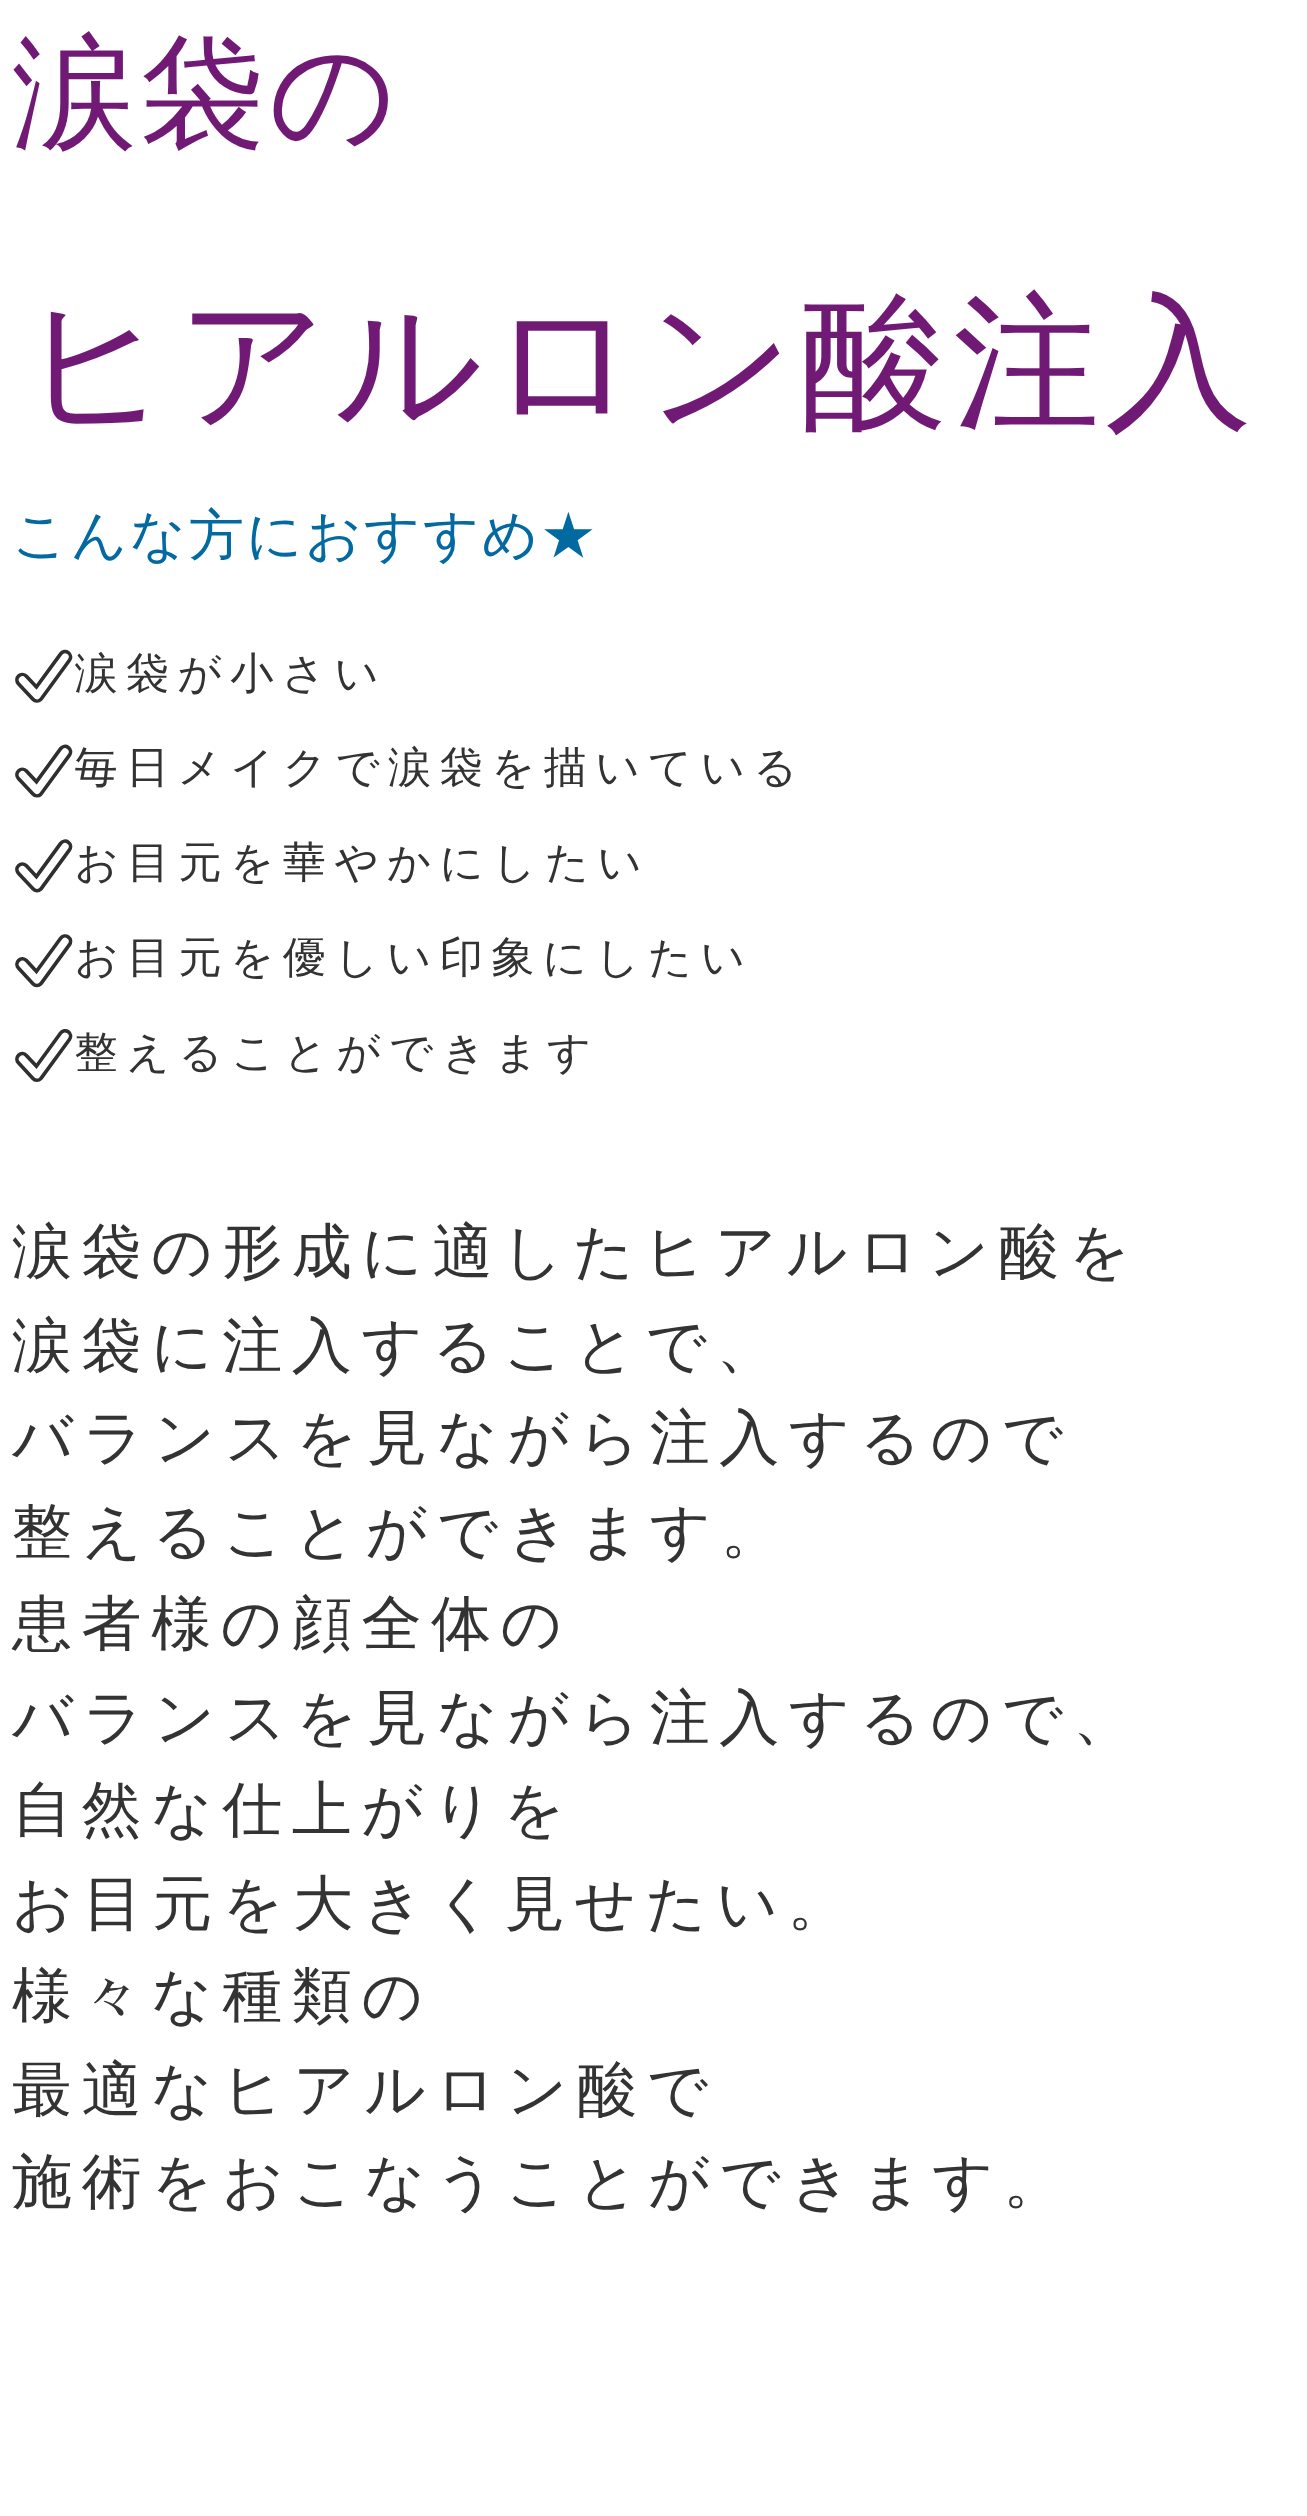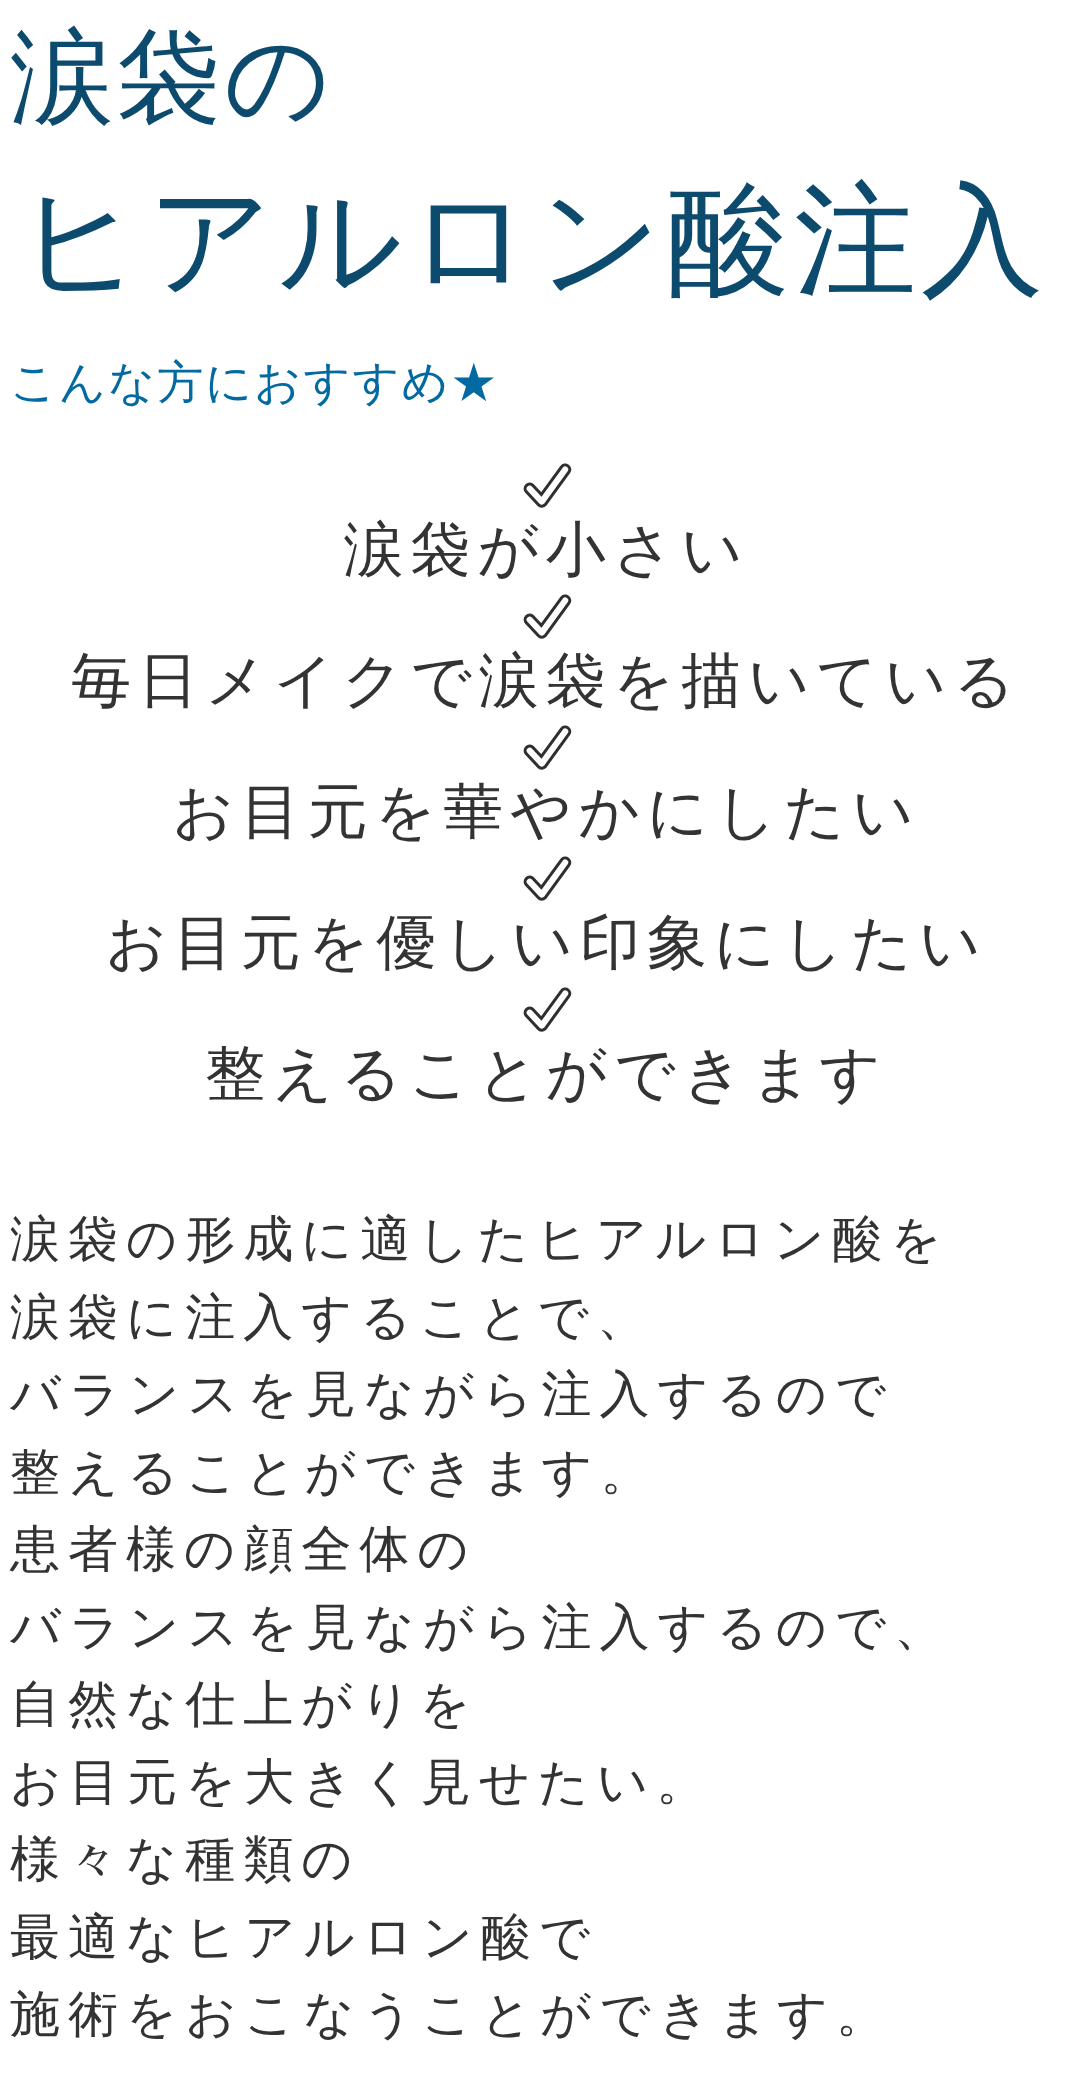--- a/index.html
+++ b/index.html
@@ -15,63 +15,63 @@
     color: #333333;
   }
   .container {
     padding-left: 10px;
     padding-right: 6px;
   }
   
   .title {
     margin: 0;
     font-weight: normal;
-    color: #0c4a6e;
+    color: #701a75;
   }
   .title-line1 {
     display: block;
     font-size: 104px;
     line-height: 118px;
     padding-top: 18px;
     letter-spacing: 3px;
     white-space: nowrap;
   }
   .title-line2 {
     display: block;
     font-size: 122px;
     line-height: 140px;
-    margin-top: 34px;
+    margin-top: 98px;
     letter-spacing: 5px;
     padding-left: 8px;
     white-space: nowrap;
+    font-family: Liberation Serif, serif;
   }
   
   .subtitle {
     margin: 42px 0 0 0;
     font-size: 46px;
     line-height: 60px;
     letter-spacing: 2px;
     font-weight: normal;
     color: #0369a1;
     white-space: nowrap;
   }
   
   .checklist {
     margin: 46px 0 0 0;
     padding: 0;
     list-style: none;
   }
   .checklist-item {
-    font-size: 60px;
+    font-size: 36px;
     line-height: 79px;
     letter-spacing: 7px;
     white-space: nowrap;
     display: flex;
     align-items: center;
-    flex-direction: column;
   }
   .check-icon {
     width: 52px;
     height: 52px;
     flex: 0 0 auto;
     margin-right: 0px;
     position: relative;
     top: 2px;
   }
   

